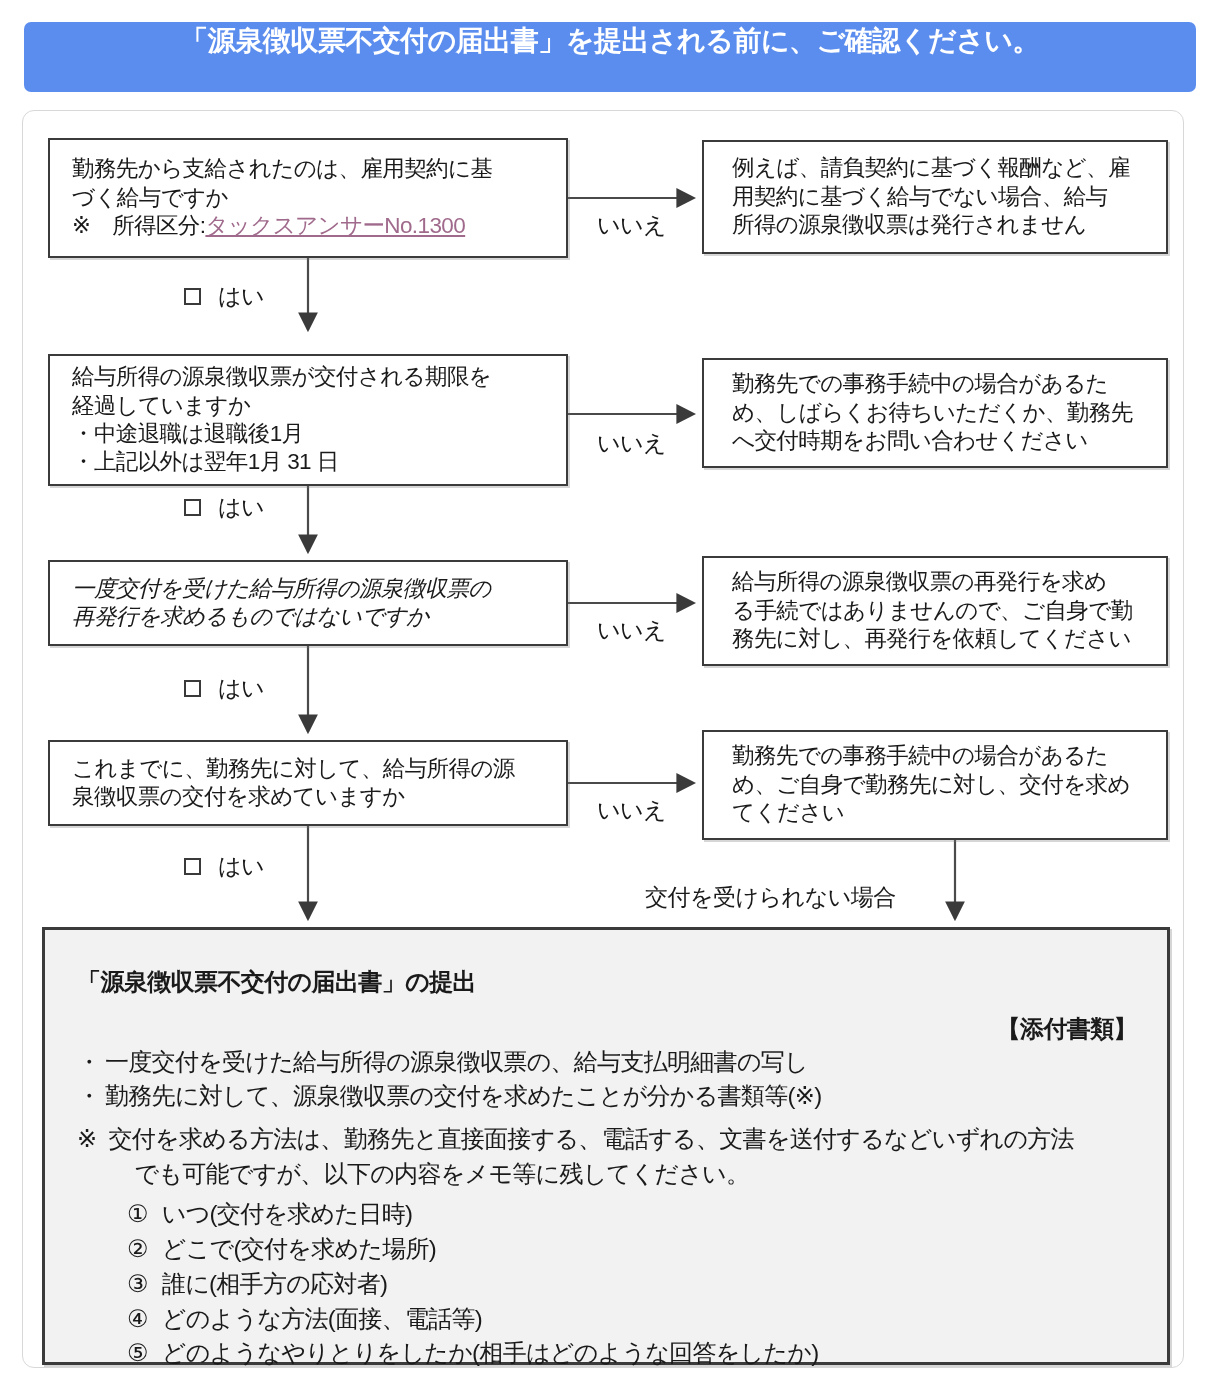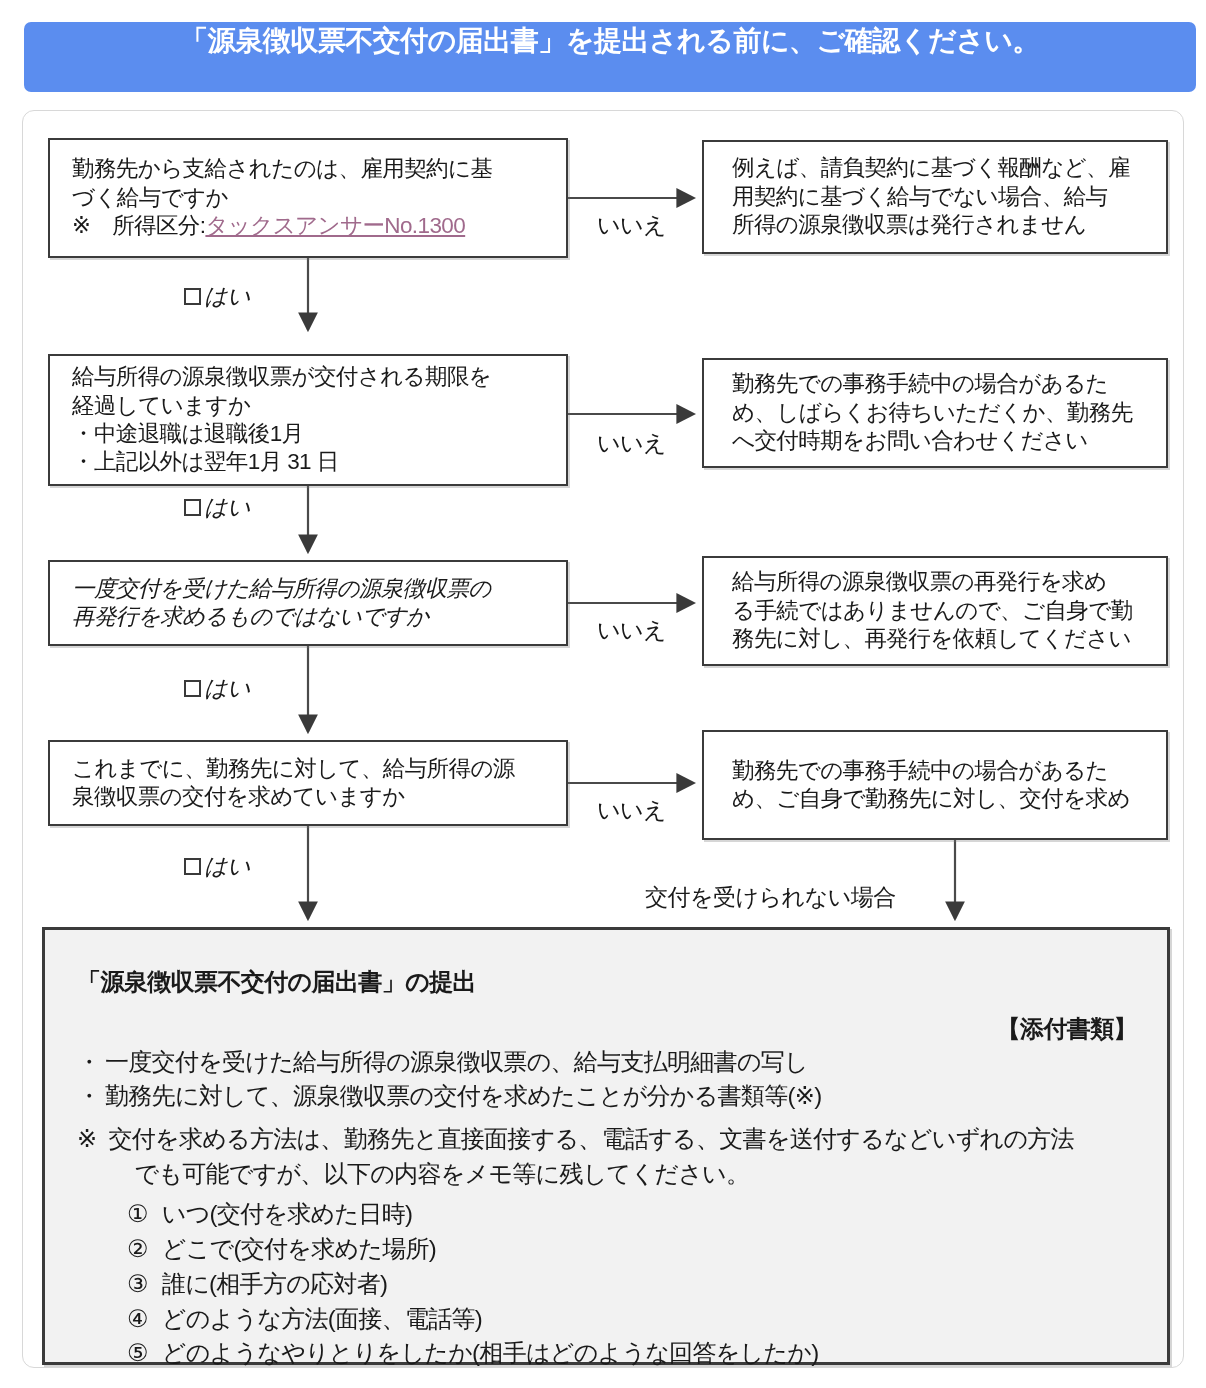--- a/index.html
+++ b/index.html
@@ -115,25 +115,24 @@
   .no1 { left: 597px; top: 210px; }
   .no2 { left: 597px; top: 428px; }
   .no3 { left: 597px; top: 615px; }
   .no4 { left: 597px; top: 795px; }
 
   
   .yes-label {
     position: absolute;
     display: flex;
     align-items: center;
-    gap: 3px;
+    gap: 17px;
     font-size: 23px;
     letter-spacing: -0.5px;
     white-space: nowrap;
-    font-style: italic;
   }
   .yes-label .cbox {
     display: inline-block;
     width: 17px;
     height: 17px;
     border: 2px solid #3a3a3a;
     background: #ffffff;
   }
   .y1 { left: 184px; top: 281px; }
   .y2 { left: 184px; top: 492px; }
@@ -301,20 +300,21 @@
     <div class="box-line">給与所得の源泉徴収票の再発行を求め</div>
     <div class="box-line">る手続ではありませんので、ご自身で勤</div>
     <div class="box-line">務先に対し、再発行を依頼してください</div>
   </div>
 </div>
 
 <div class="box a4">
   <div class="box-inner">
     <div class="box-line">勤務先での事務手続中の場合があるた</div>
     <div class="box-line">め、ご自身で勤務先に対し、交付を求め</div>
+    <div class="box-line">てください</div>
   </div>
 </div>
 
 <div class="no-label no1">いいえ</div>
 <div class="no-label no2">いいえ</div>
 <div class="no-label no3">いいえ</div>
 <div class="no-label no4">いいえ</div>
 
 <div class="yes-label y1">
   <span class="cbox"></span>

